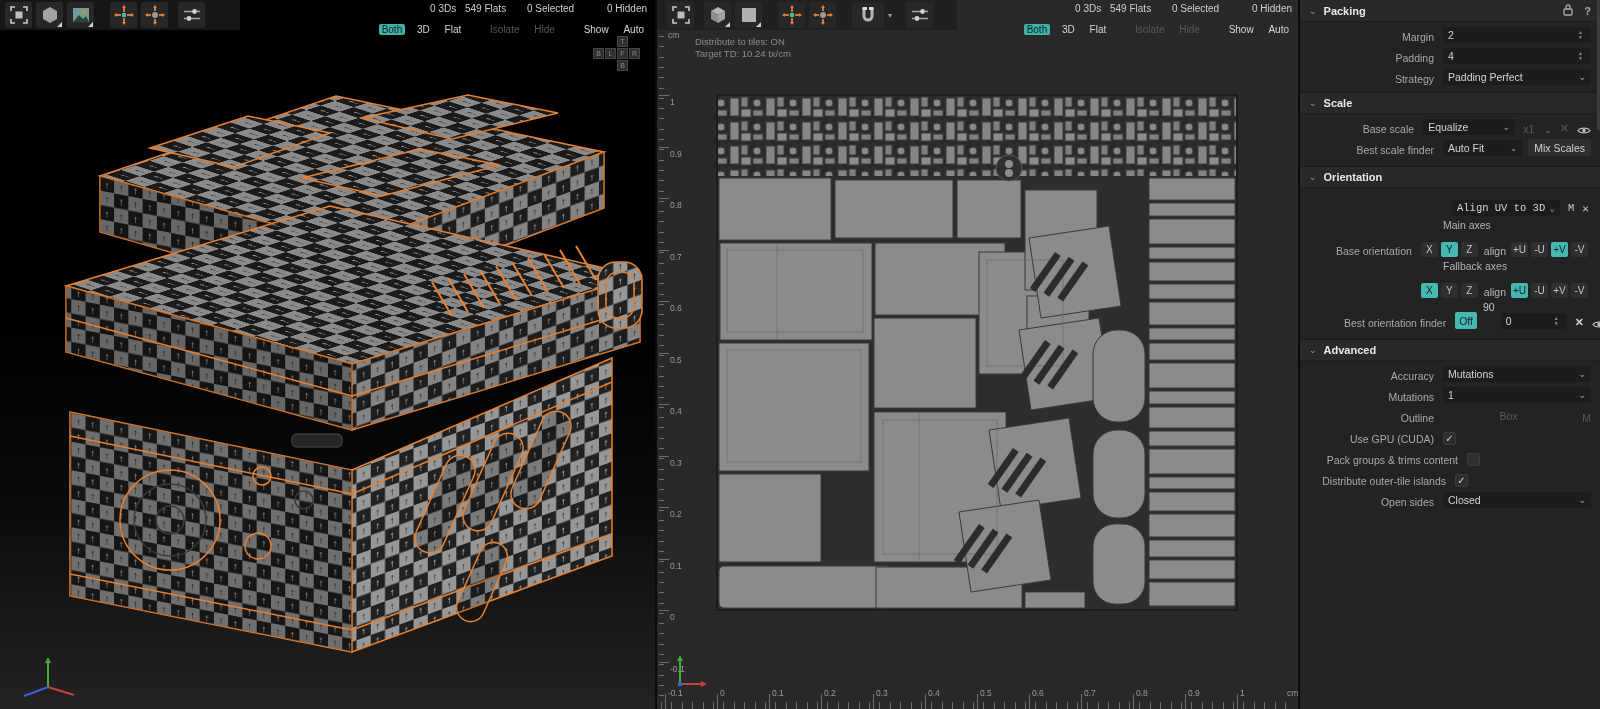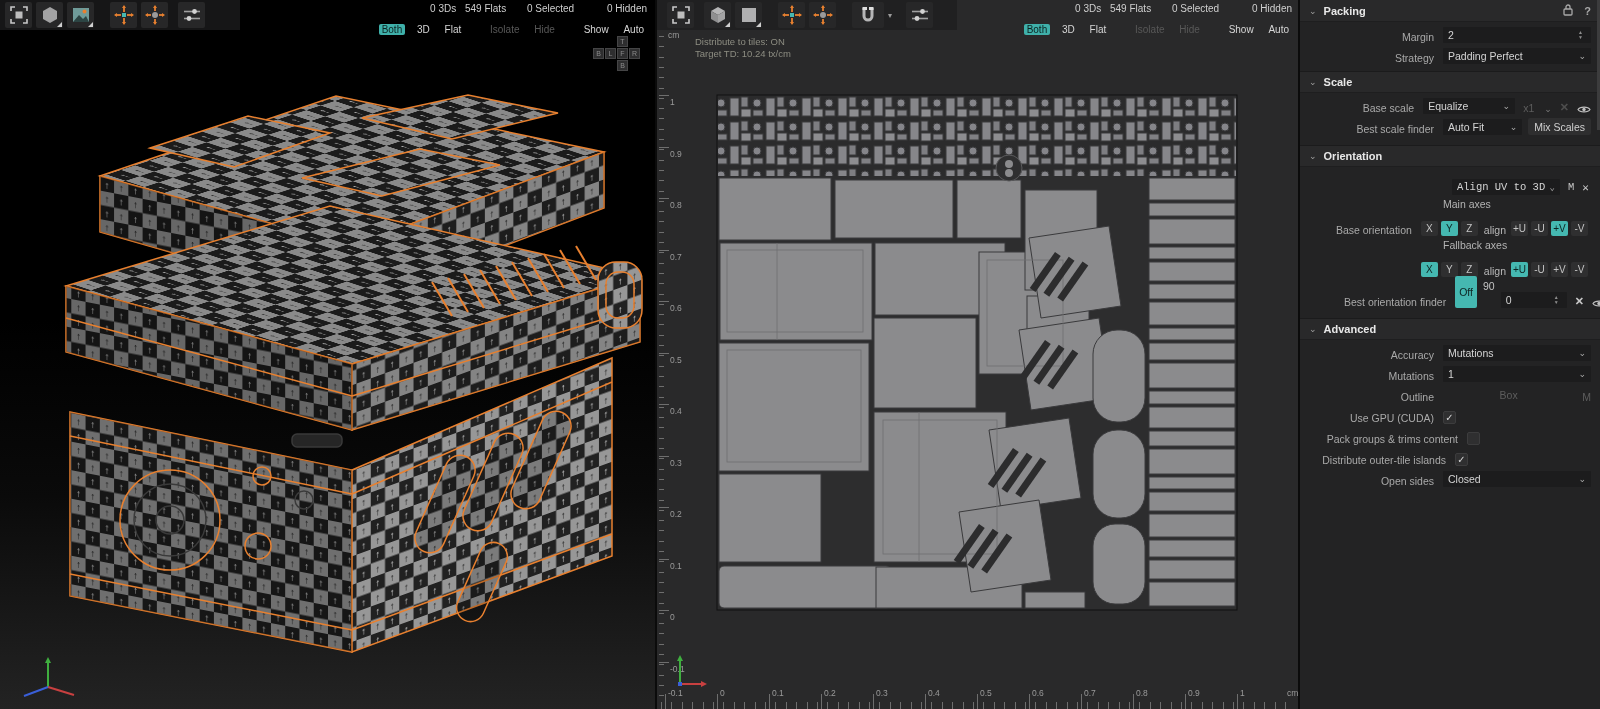--- a/index.html
+++ b/index.html
@@ -74,21 +74,21 @@
        color:#c3c3c3;font-size:10px;display:inline-flex;align-items:center;justify-content:center;}
   .axb.on{background:#45b8b1;color:#0d2523;}
   .alignw{color:#b9b9b9;margin:0 5px 0 3px;}
   .cb{width:13px;height:13px;background:#2f2f30;border:1px solid #3c3c3d;border-radius:2px;
       display:inline-flex;align-items:center;justify-content:center;color:#d6d6d6;font-size:10px;}
   .xbtn{color:#c9c9c9;font-weight:bold;font-size:11px;margin-left:8px;}
   .xbtn.dim{color:#4e4e4e;}
   .btn{background:#2e2e2f;border-radius:2px;height:17px;display:inline-flex;align-items:center;
        padding:0 6px;color:#d0d0d0;margin-left:6px;}
   .mlabel{color:#c4c4c4;margin-left:8px;}
-  .offchip{background:#45b8b1;color:#0d2523;border-radius:2px;height:32px;padding:0 4px;
+  .offchip{background:#45b8b1;color:#0d2523;border-radius:2px;height:17px;padding:0 4px;
            display:inline-flex;align-items:center;}
   .numdim{color:#c4c4c4;margin:16px 6px;}
   .eyewrap{margin-left:8px;display:inline-flex;}
   .gap6{height:7px;} .gap10{height:10px;}
   .scrollthumb{position:absolute;right:0px;top:0;width:3px;height:130px;background:#3c3c3d;}
 </style>
 </head>
 <body>
 
 <div class="app">
@@ -692,20 +692,30 @@
       <span class="plabel">Margin</span>
       <div class="pfield">
         <span>2</span>
         <span class="spin">
             <span>▲</span>
             <span>▼</span>
           </span>
       </div>
     </div>
     <div class="prow">
+      <span class="plabel">Padding</span>
+      <div class="pfield">
+        <span>4</span>
+        <span class="spin">
+            <span>▲</span>
+            <span>▼</span>
+          </span>
+      </div>
+    </div>
+    <div class="prow">
       <span class="plabel">Strategy</span>
       <div class="pfield">
         <span>Padding Perfect</span>
         <span class="ddch">⌄</span>
       </div>
     </div>
 
     <div class="gap6"></div>
     <div class="sech">
       <span class="chev">⌄</span>

